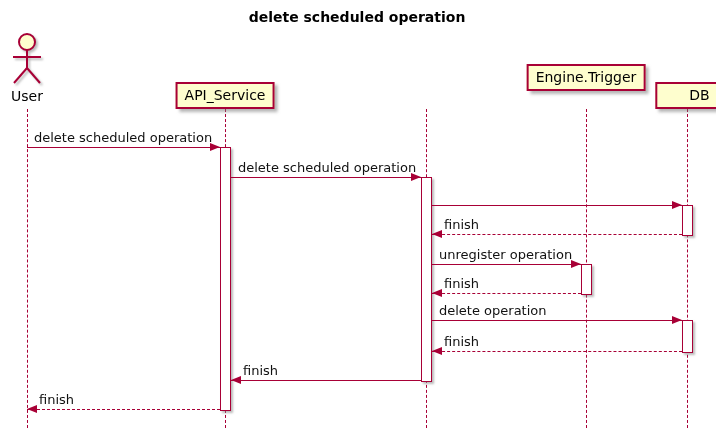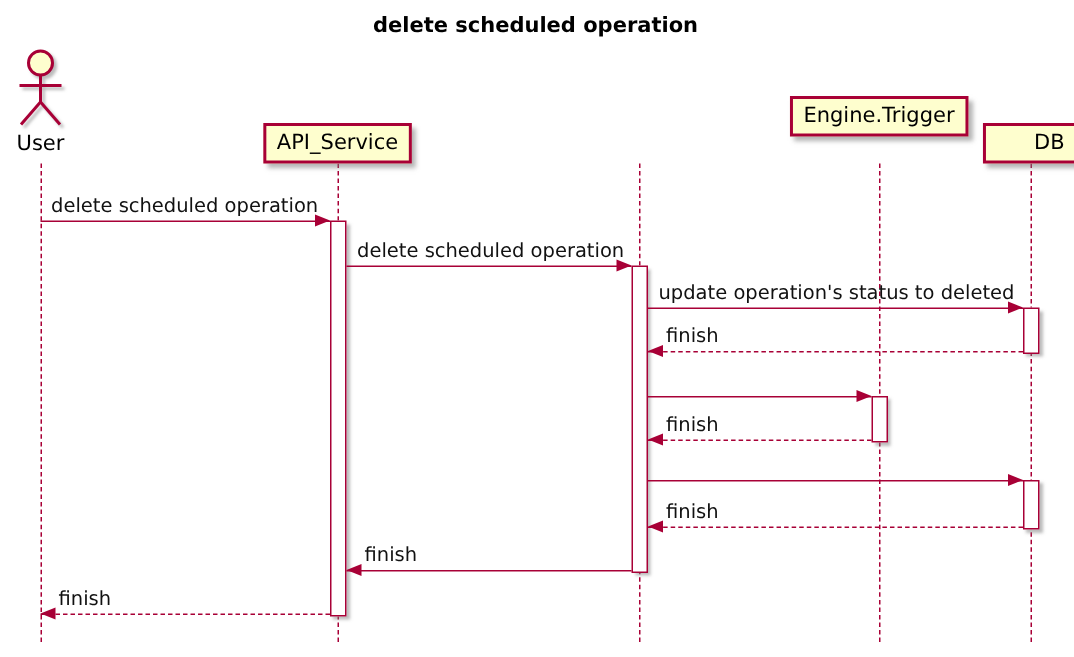--- a/index.html
+++ b/index.html
@@ -57,31 +57,32 @@
     <div class="act" style="left: 581px; top: 264px; height: 29px;"></div>
     <div class="act" style="left: 682px; top: 320px; height: 31px;"></div>
     <div class="msg-line solid" style="left: 27px; top: 147px; width: 193px;"></div>
     <div class="arrow arr-r" style="left: 210px; top: 143px;"></div>
     <div class="msg-label" style="left: 34px; top: 130px;">delete scheduled operation</div>
     <div class="msg-line solid" style="left: 231px; top: 177px; width: 190px;"></div>
     <div class="arrow arr-r" style="left: 411px; top: 173px;"></div>
     <div class="msg-label" style="left: 238px; top: 160px;">delete scheduled operation</div>
     <div class="msg-line solid" style="left: 432px; top: 205px; width: 250px;"></div>
     <div class="arrow arr-r" style="left: 672px; top: 201px;"></div>
-    <div class="msg-label" style="left: 439px; top: 188px;">update operation's status to deleted</div>
     <div class="msg-line dashed" style="left: 432px; top: 234px; width: 250px;"></div>
     <div class="arrow arr-l" style="left: 432px; top: 230px;"></div>
     <div class="msg-label" style="left: 444px; top: 217px;">finish</div>
     <div class="msg-line solid" style="left: 432px; top: 264px; width: 149px;"></div>
     <div class="arrow arr-r" style="left: 571px; top: 260px;"></div>
+    <div class="msg-label" style="left: 439px; top: 247px;">unregister operation</div>
     <div class="msg-line dashed" style="left: 432px; top: 293px; width: 149px;"></div>
     <div class="arrow arr-l" style="left: 432px; top: 289px;"></div>
     <div class="msg-label" style="left: 444px; top: 276px;">finish</div>
     <div class="msg-line solid" style="left: 432px; top: 320px; width: 250px;"></div>
     <div class="arrow arr-r" style="left: 672px; top: 316px;"></div>
+    <div class="msg-label" style="left: 439px; top: 303px;">delete operation</div>
     <div class="msg-line dashed" style="left: 432px; top: 351px; width: 250px;"></div>
     <div class="arrow arr-l" style="left: 432px; top: 347px;"></div>
     <div class="msg-label" style="left: 444px; top: 334px;">finish</div>
     <div class="msg-line solid" style="left: 231px; top: 380px; width: 190px;"></div>
     <div class="arrow arr-l" style="left: 231px; top: 376px;"></div>
     <div class="msg-label" style="left: 243px; top: 363px;">finish</div>
     <div class="msg-line dashed" style="left: 27px; top: 409px; width: 193px;"></div>
     <div class="arrow arr-l" style="left: 27px; top: 405px;"></div>
     <div class="msg-label" style="left: 39px; top: 392px;">finish</div>
     <div class="pbox" style="left: 225px; top: 82px;">API_Service</div>

